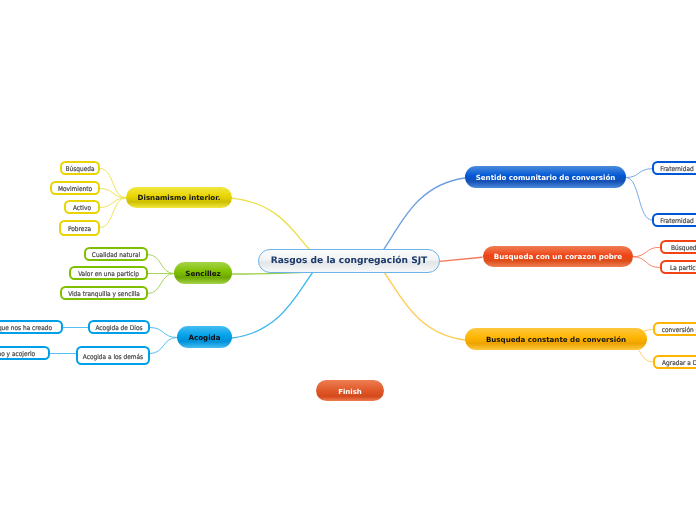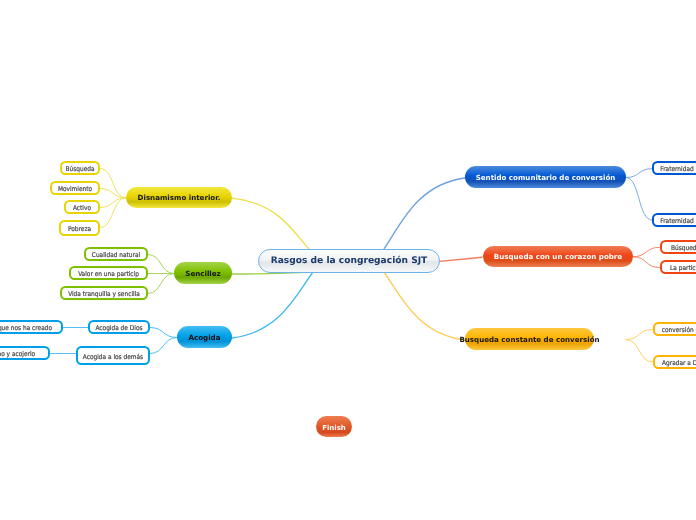--- a/index.html
+++ b/index.html
@@ -116,26 +116,26 @@
       </div>
       <div class="node branch" style="left: 483px; top: 246px; width: 150px; height: 20.5px; color: rgb(255, 255, 255); background: linear-gradient(rgb(238, 127, 85) 0%, rgb(240, 68, 23) 45%, rgb(220, 77, 24) 70%, rgb(238, 127, 85) 100%);">
         <span>Busqueda con un corazon pobre</span>
       </div>
       <div class="node leaf" style="left: 659.5px; top: 239.8px; width: 52px; height: 14px; border-color: rgb(240, 68, 23);">
         <span>Búsqueda</span>
       </div>
       <div class="node leaf" style="left: 659.5px; top: 260px; width: 52px; height: 14px; border-color: rgb(240, 68, 23);">
         <span>La particip</span>
       </div>
-      <div class="node branch" style="left: 465px; top: 328px; width: 129px; height: 22px; color: rgb(22, 22, 22); background: linear-gradient(rgb(253, 200, 62) 0%, rgb(255, 180, 0) 45%, rgb(237, 163, 0) 70%, rgb(253, 200, 62) 100%);">
+      <div class="node branch" style="left: 465px; top: 328px; width: 182px; height: 22px; color: rgb(22, 22, 22); background: linear-gradient(rgb(253, 200, 62) 0%, rgb(255, 180, 0) 45%, rgb(237, 163, 0) 70%, rgb(253, 200, 62) 100%);">
         <span>Busqueda constante de conversión</span>
       </div>
       <div class="node leaf" style="left: 652.5px; top: 322px; width: 56px; height: 14px; border-color: rgb(255, 180, 0);">
         <span>conversión p</span>
       </div>
       <div class="node leaf" style="left: 652.5px; top: 354.5px; width: 56px; height: 14px; border-color: rgb(255, 180, 0);">
         <span>Agradar a Di</span>
       </div>
-      <div class="node" id="finish-btn" style="left: 316px; top: 416px; width: 36px; height: 21px; background: linear-gradient(rgb(239, 125, 81) 0%, rgb(224, 89, 43) 50%, rgb(212, 73, 27) 78%, rgb(239, 125, 81) 100%); align-items: center;">
+      <div class="node" id="finish-btn" style="left: 316px; top: 380px; width: 68px; height: 21px; background: linear-gradient(rgb(239, 125, 81) 0%, rgb(224, 89, 43) 50%, rgb(212, 73, 27) 78%, rgb(239, 125, 81) 100%); align-items: center;">
         <span>Finish</span>
       </div>
     </div>
 </div>
 
 </body></html>

